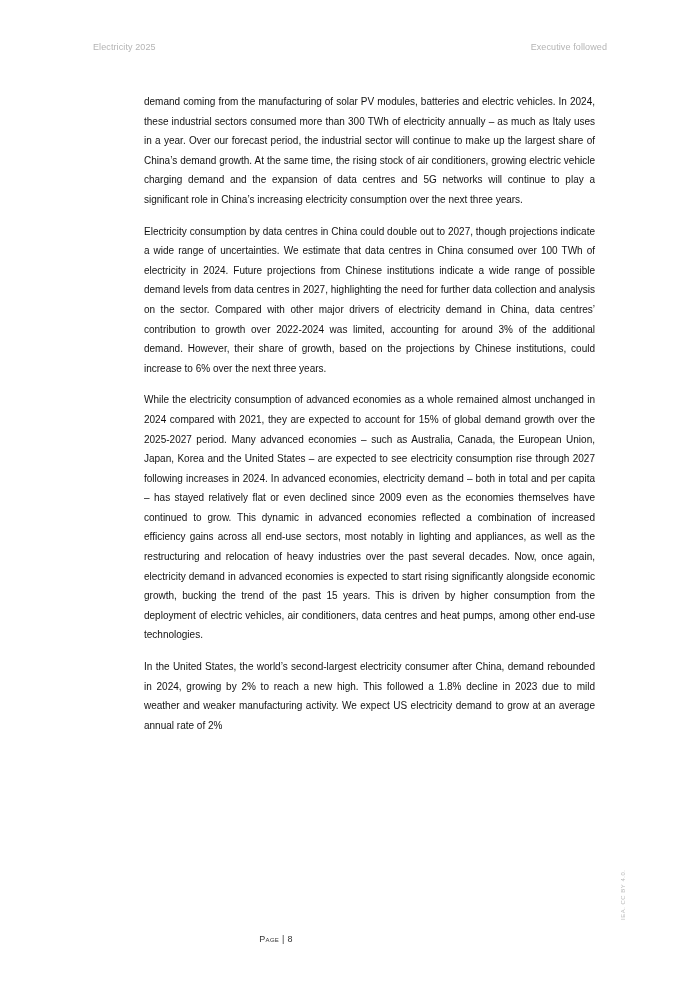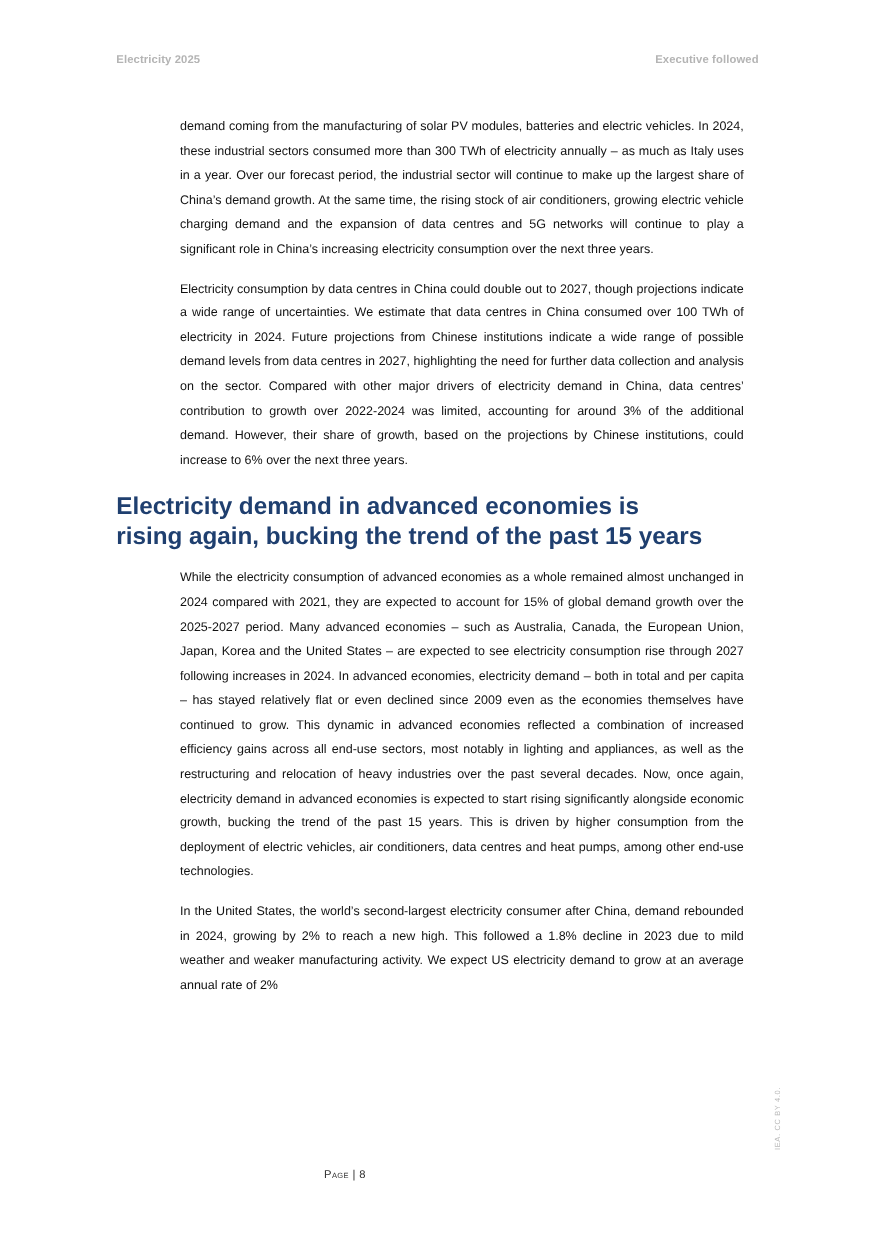--- a/index.html
+++ b/index.html
@@ -18,21 +18,20 @@
     .running-header {
       position: absolute;
       top: 42px;
       left: 93px;
       width: 514px;
       display: flex;
       justify-content: space-between;
       font-size: 9px;
       color: #b4b4b4;
       letter-spacing: 0.1px;
-      font-weight: bold;
     }
     .content {
       position: absolute;
       top: 92px;
       left: 144px;
       width: 463px;
     }
     .para {
       font-size: 10px;
       line-height: 19.6px;
@@ -81,21 +80,20 @@
 <div class="running-header">
   <span>Electricity 2025</span>
   <span>Executive followed</span>
 </div>
 
 <div class="content">
   <p class="para"><b></b><span>demand coming from the manufacturing of solar PV modules, batteries and electric vehicles. In 2024, these industrial sectors consumed more than 300 TWh of electricity annually – as much as Italy uses in a year. Over our forecast period, the industrial sector will continue to make up the largest share of China’s demand growth. At the same time, the rising stock of air conditioners, growing electric vehicle charging demand and the expansion of data centres and 5G networks will continue to play a significant role in China’s increasing electricity consumption over the next three years.</span></p>
 
   <p class="para"><b>Electricity consumption by data centres in China could double out to 2027, though projections indicate a wide range of uncertainties.</b><span> We estimate that data centres in China consumed over 100 TWh of electricity in 2024. Future projections from Chinese institutions indicate a wide range of possible demand levels from data centres in 2027, highlighting the need for further data collection and analysis on the sector. Compared with other major drivers of electricity demand in China, data centres’ contribution to growth over 2022-2024 was limited, accounting for around 3% of the additional demand. However, their share of growth, based on the projections by Chinese institutions, could increase to 6% over the next three years.</span></p>
 
-  <h2 class="section-heading">Electricity demand in advanced economies is rising again, bucking the trend of the past 15 years</h2>
 
   <p class="para"><b>While the electricity consumption of advanced economies as a whole remained almost unchanged in 2024 compared with 2021, they are expected to account for 15% of global demand growth over the 2025-2027 period.</b><span> Many advanced economies – such as Australia, Canada, the European Union, Japan, Korea and the United States – are expected to see electricity consumption rise through 2027 following increases in 2024. In advanced economies, electricity demand – both in total and per capita – has stayed relatively flat or even declined since 2009 even as the economies themselves have continued to grow. This dynamic in advanced economies reflected a combination of increased efficiency gains across all end-use sectors, most notably in lighting and appliances, as well as the restructuring and relocation of heavy industries over the past several decades. Now, once again, electricity demand in advanced economies is expected to start rising significantly alongside economic growth, bucking the trend of the past 15 years. This is driven by higher consumption from the deployment of electric vehicles, air conditioners, data centres and heat pumps, among other end-use technologies.</span></p>
 
   <p class="para"><b>In the United States, the world’s second-largest electricity consumer after China, demand rebounded in 2024, growing by 2% to reach a new high.</b><span> This followed a 1.8% decline in 2023 due to mild weather and weaker manufacturing activity. We expect US electricity demand to grow at an average annual rate of 2%</span></p>
 </div>
 
 <div class="page-footer">Page | 8</div>
 
 <div class="license">IEA. CC BY 4.0.</div>
 

